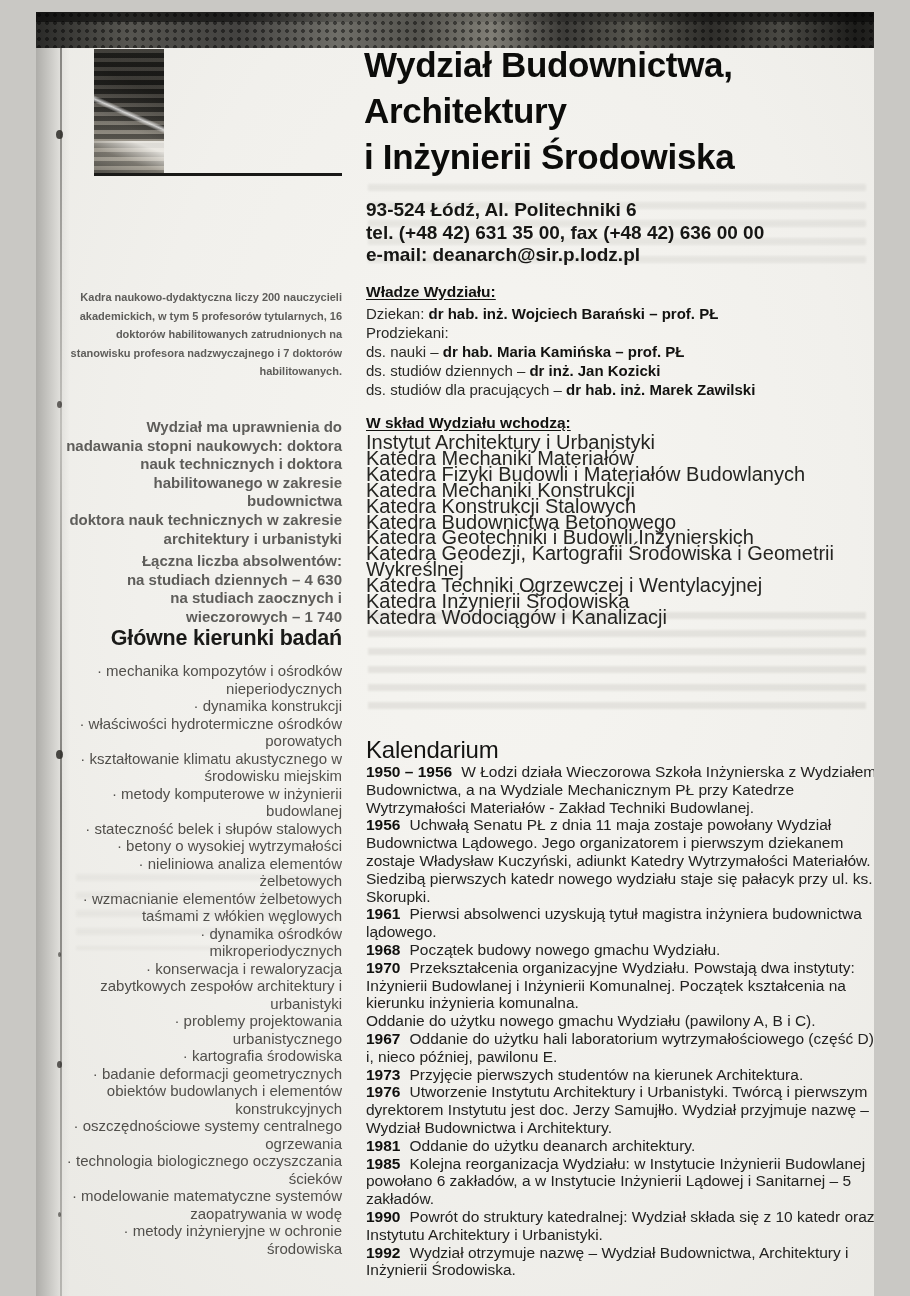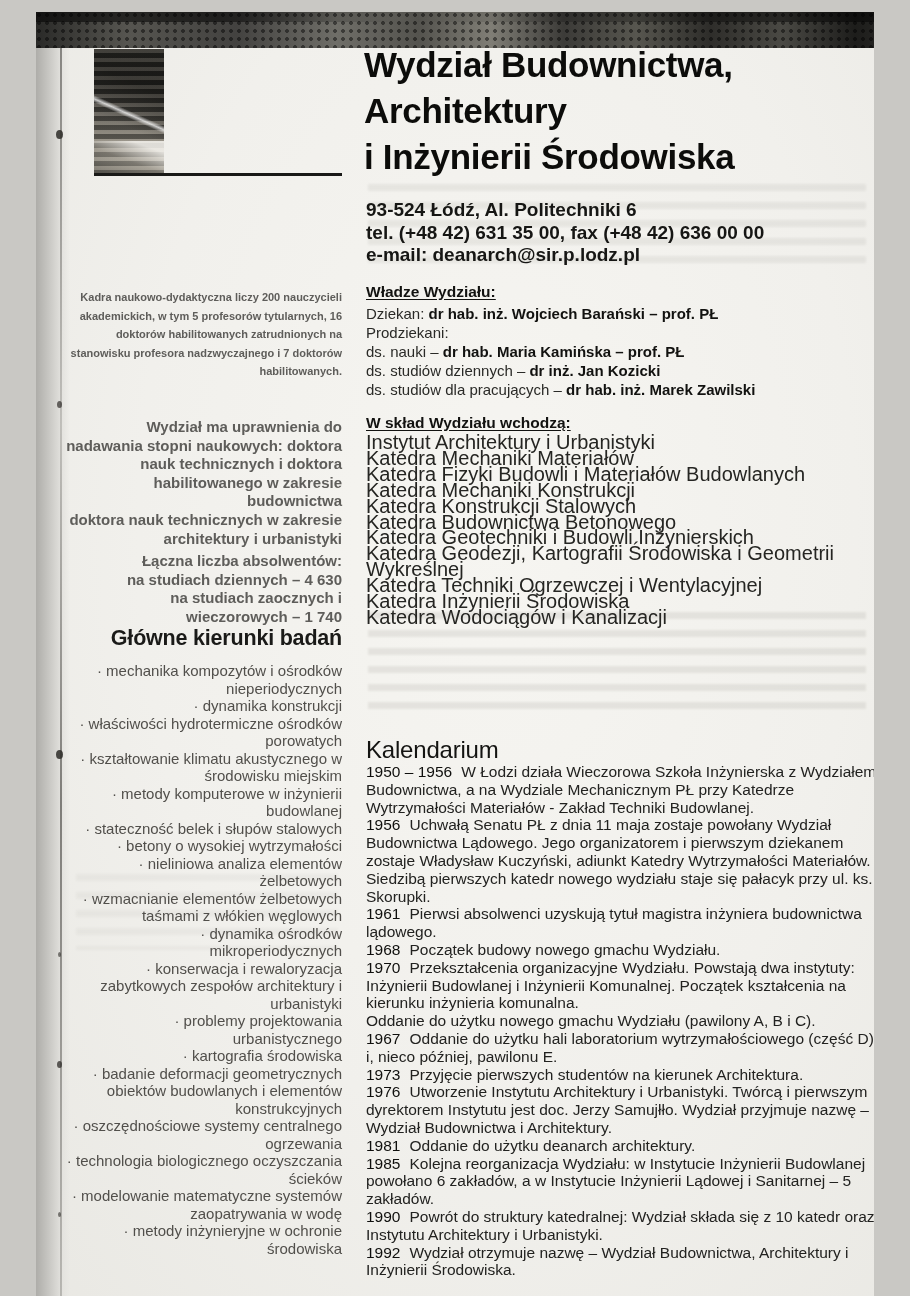--- a/index.html
+++ b/index.html
@@ -114,21 +114,21 @@
   .auth-line{font-size:15px; line-height:19px; color:#2a2a27;}
   .auth-line b{color:#121210;}
   .units{top:402px;}
   .unit-line{font-size:20px; line-height:15.9px; color:#252522;}
   .cal-heading{
     position:absolute; left:330px; top:724px; margin:0;
     font-size:24px; font-weight:normal; color:#141412; letter-spacing:-.2px;text-align:right;
   }
   .cal{position:absolute; left:330px; top:751px; width:517px;}
   .cal-entry{margin:0; font-size:15.5px; line-height:17.8px; color:#222220;}
-  .cal-year{font-weight:normal; color:#0f0f0d; margin-right:9px;}
+  .cal-year{font-weight:bold; color:#0f0f0d; margin-right:9px;}
   .cal-year:empty{display:none; margin:0;}
 </style>
 </head>
 <body>
 
 <div class="page">
 
   <div class="top-strip"></div>
   <div class="gutter"></div>
   <div class="gutter-line"></div>

